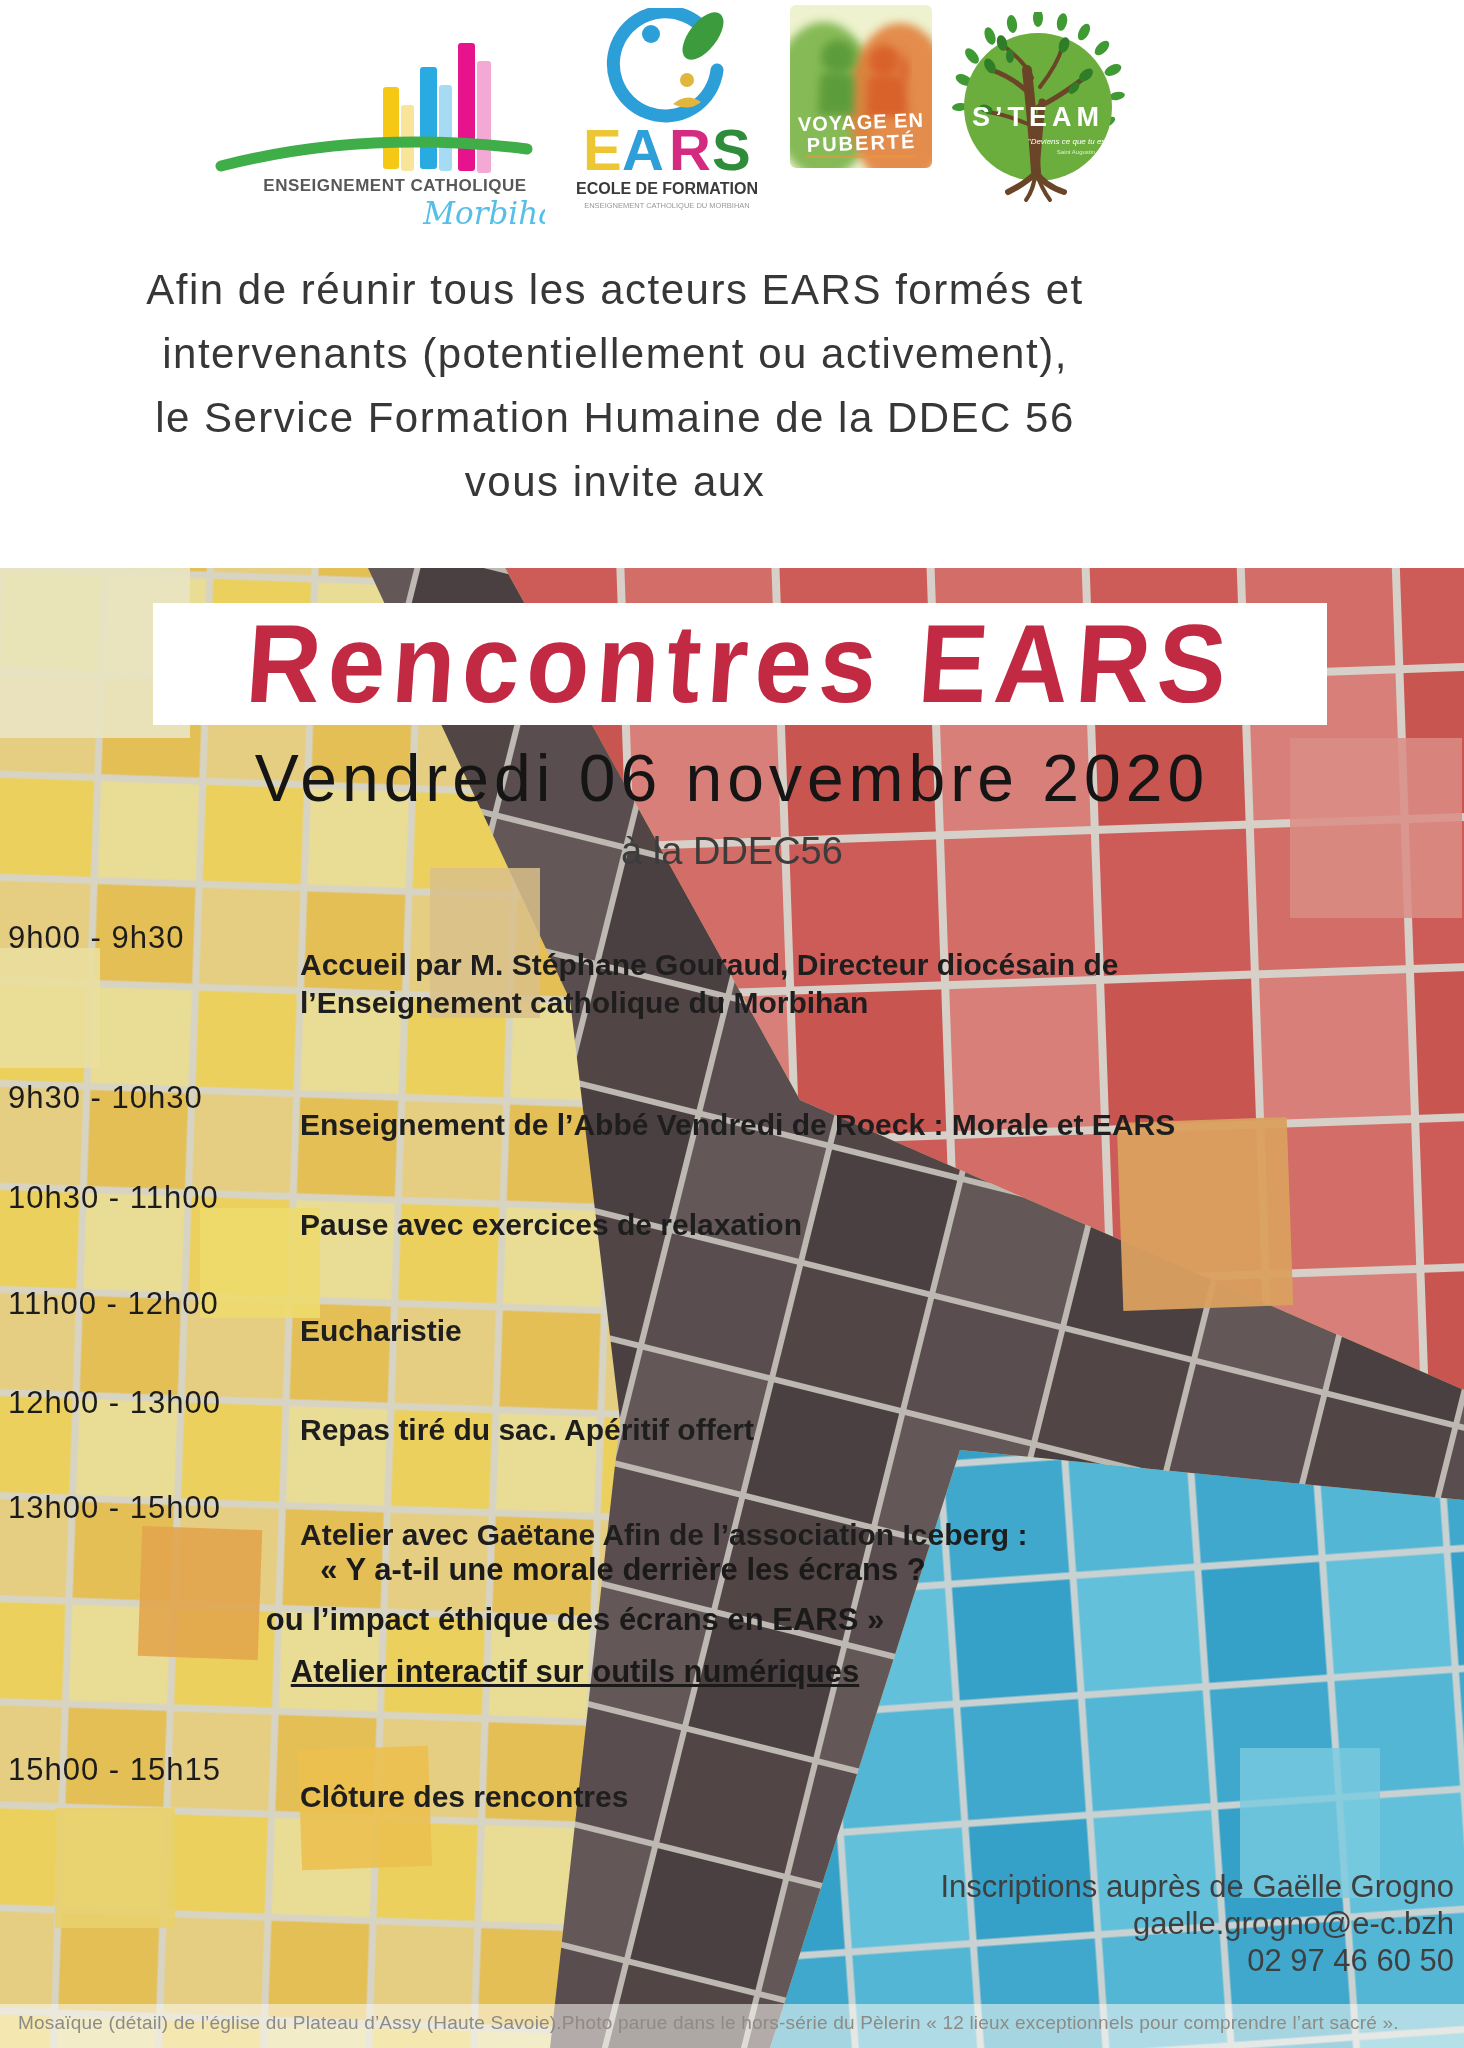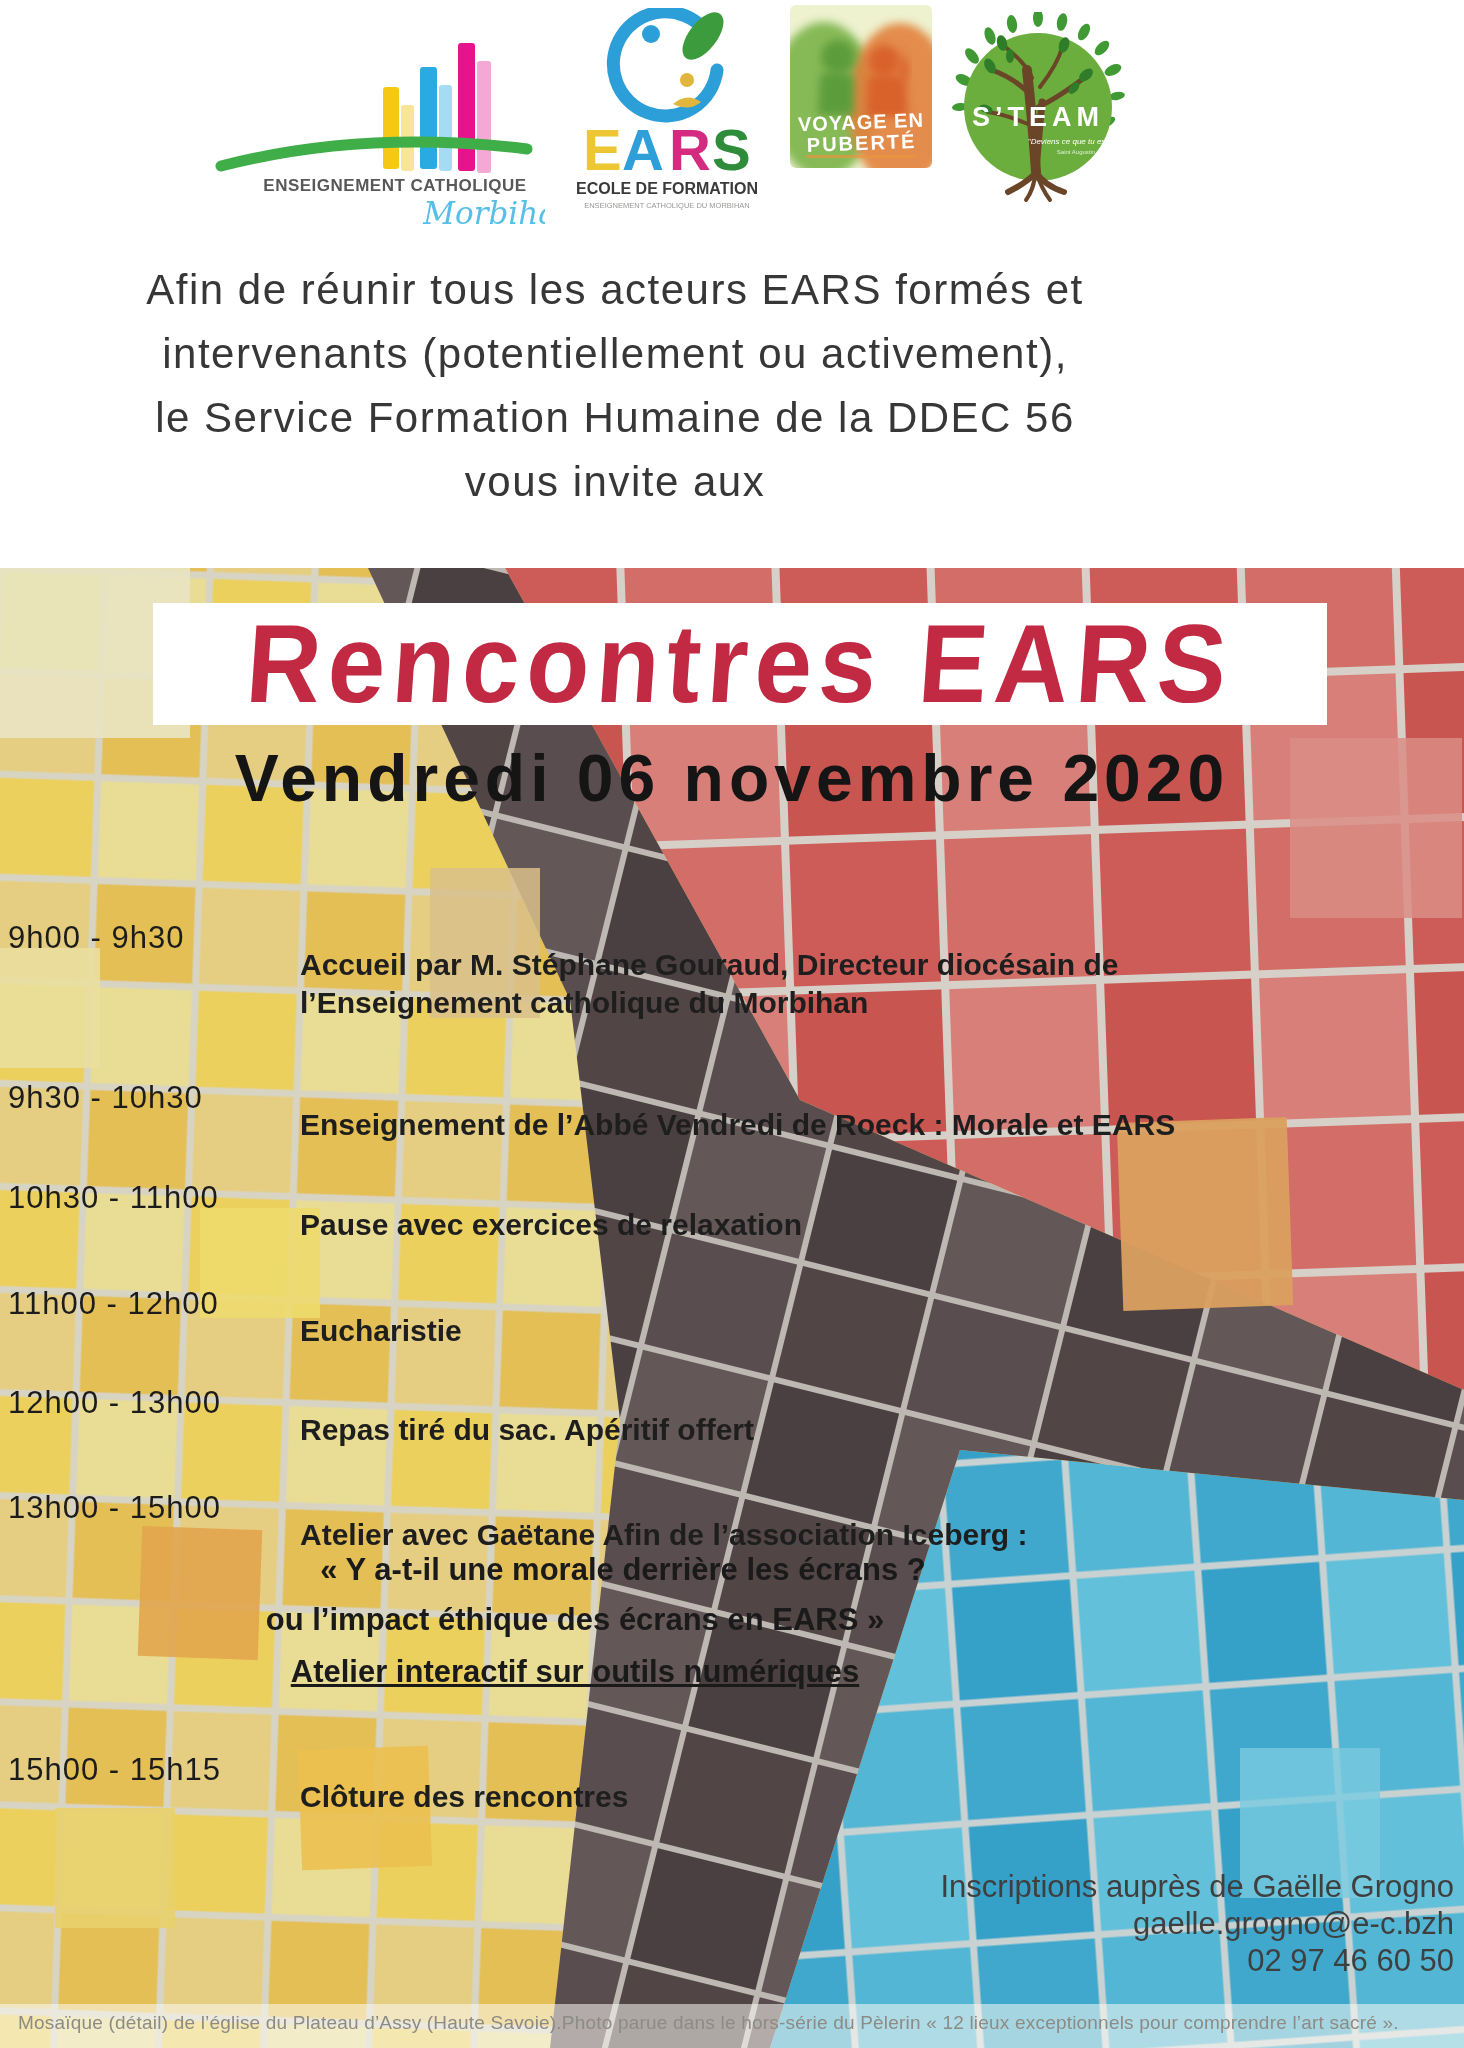--- a/index.html
+++ b/index.html
@@ -20,21 +20,21 @@
   .title-band{
     position:absolute;left:153px;top:35px;width:1174px;height:122px;background:#ffffff;
     display:flex;align-items:center;justify-content:center;
   }
   .title-text{
     font-size:103px;font-weight:bold;color:#c22a44;letter-spacing:7px;
     transform:skewX(-4deg) scaleY(1.08);white-space:nowrap;
   }
   .date-line{
     position:absolute;top:172px;left:0;width:1464px;text-align:center;
-    font-size:66px;font-weight:bold;letter-spacing:5px;color:#151515;
+    font-size:66px;font-weight:normal;letter-spacing:5px;color:#151515;
   }
   .loc-line{
     position:absolute;top:262px;left:0;width:1464px;text-align:center;
     font-size:38px;color:#3c3c3c;
   }
   .row{position:absolute;left:0;width:1464px;}
   .row .time{
     position:absolute;left:8px;top:0;width:285px;
     font-size:31px;font-weight:normal;letter-spacing:1px;color:#1c1c1c;white-space:nowrap;
   }
@@ -221,20 +221,21 @@
         <rect x="0" y="380" width="100" height="120" fill="#eadf9d" opacity="0.9"></rect>
         <rect x="200" y="640" width="120" height="110" fill="#edda6d" opacity="0.9"></rect>
         <rect x="1240" y="1180" width="140" height="150" fill="#79cbe0" opacity="0.8"></rect>
       </g>
     </svg>
 
     <div class="title-band">
       <span class="title-text">Rencontres EARS</span>
     </div>
     <div class="date-line">Vendredi 06 novembre 2020</div>
+    <div class="loc-line">à la DDEC56</div>
 
     <div class="row" style="top:352px;">
       <div class="time">9h00 - 9h30</div>
       <div class="desc">Accueil par M. Stéphane Gouraud, Directeur diocésain de
 l’Enseignement catholique du Morbihan</div>
     </div>
     <div class="row" style="top:512px;">
       <div class="time">9h30 - 10h30</div>
       <div class="desc">Enseignement de l’Abbé Vendredi de Roeck : Morale et EARS</div>
     </div>

